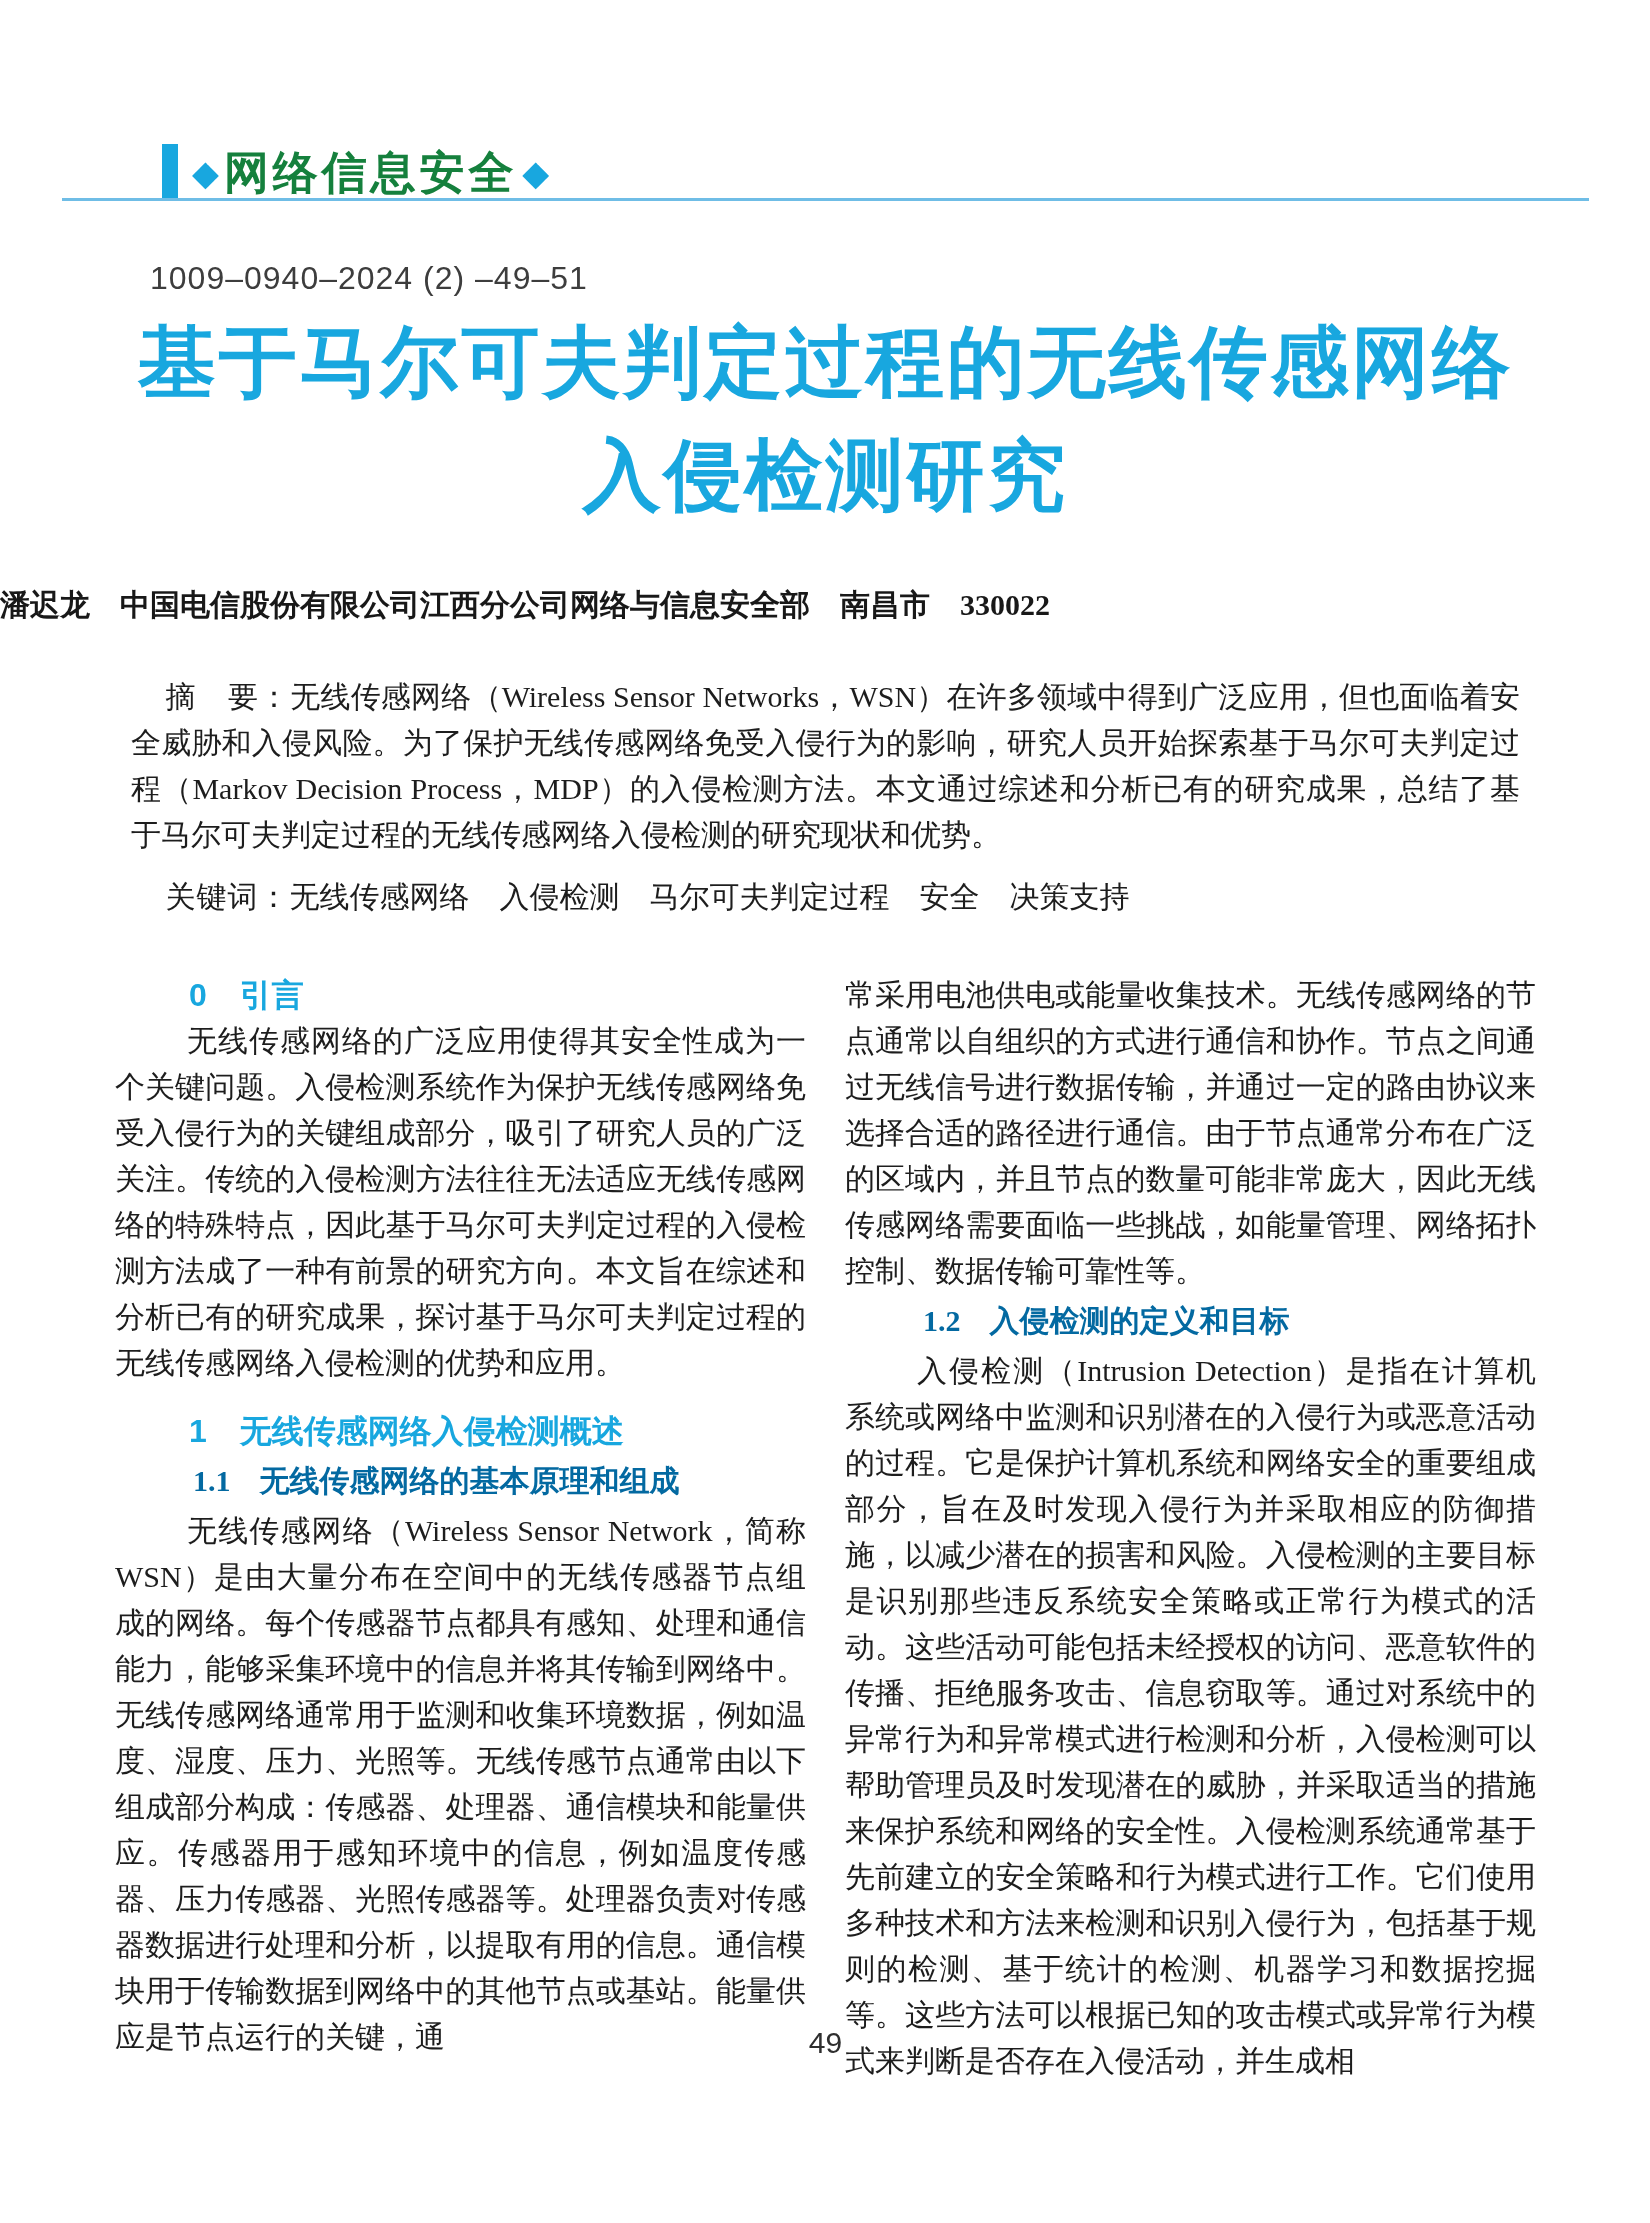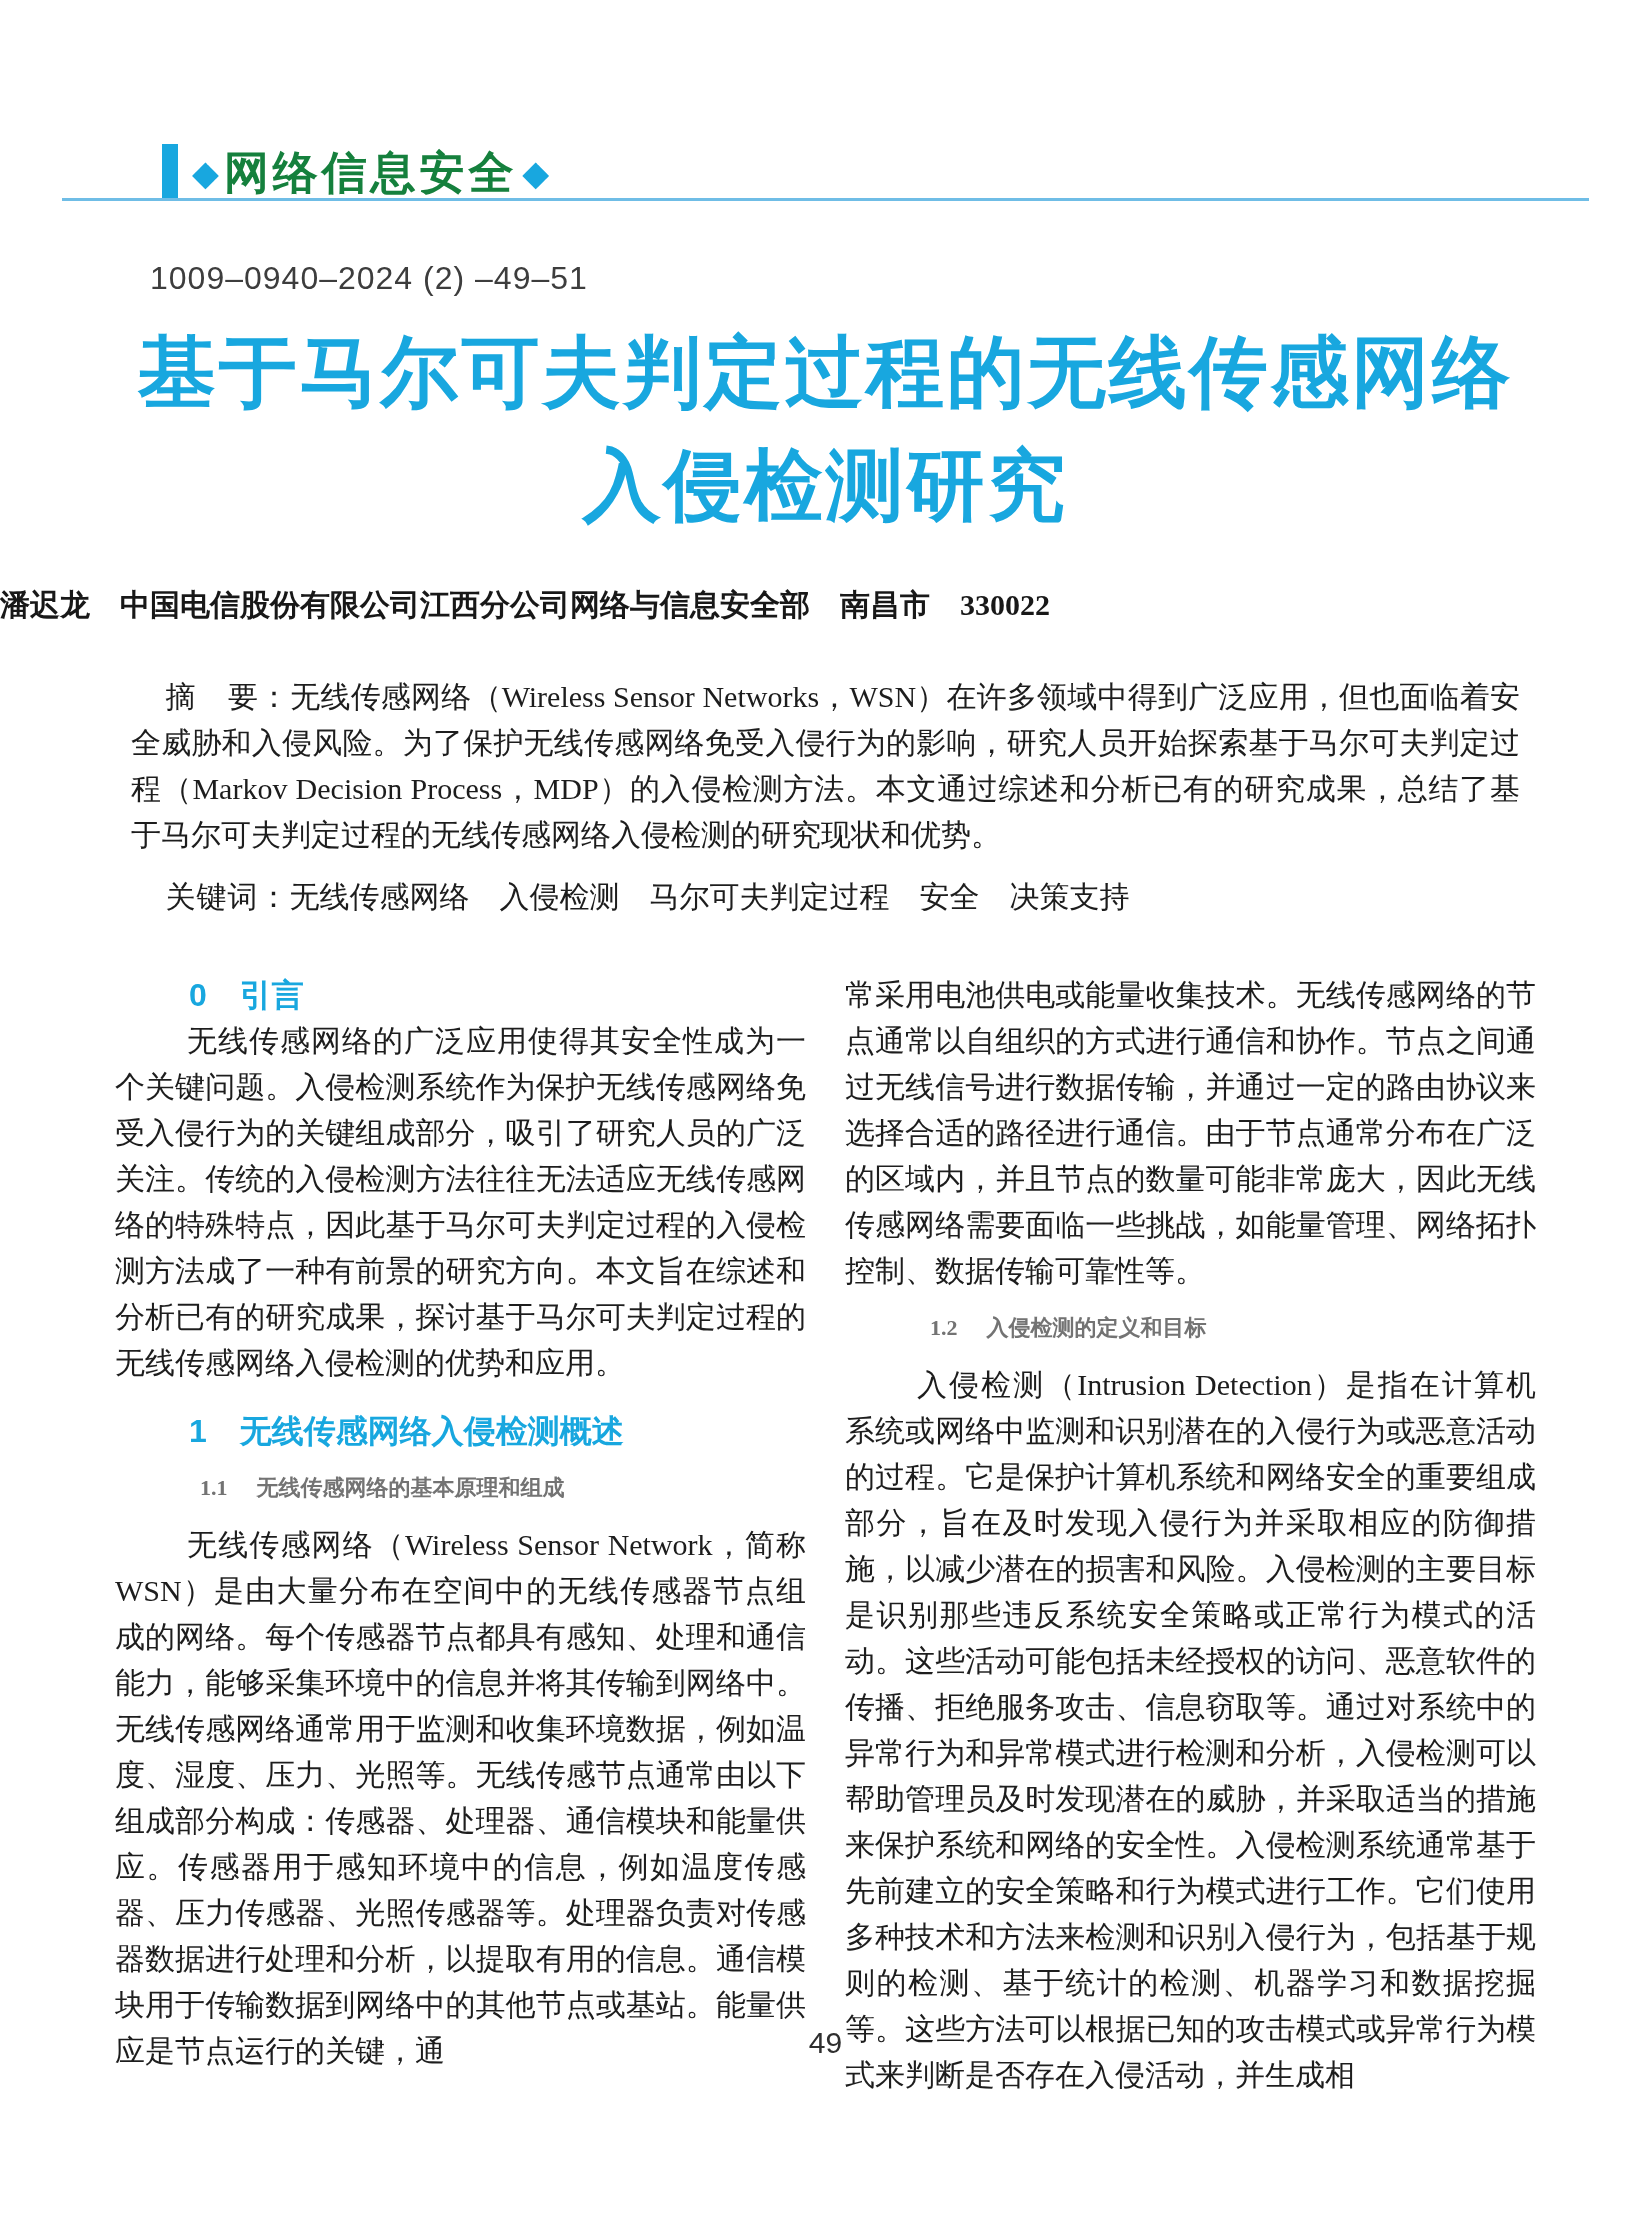--- a/index.html
+++ b/index.html
@@ -18,21 +18,21 @@
   .jlabel{font-family:"Liberation Sans","DejaVu Sans",sans-serif;
     font-size:45px;font-weight:900;letter-spacing:3.9px;color:#15803d;margin:0;line-height:1;}
   .header-rule{position:absolute;top:198px;left:62px;right:62px;height:2.9px;background:#6fbde6;}
 
   
   .artno{position:absolute;top:260px;left:150px;
     font-family:Liberation Sans, sans-serif;
     font-size:32px;color:#3d3d3d;letter-spacing:1px;}
 
   
-  .title{position:absolute;top:303px;left:0;right:0;margin:13px;text-align:center;
+  .title{position:absolute;top:303px;left:0;right:0;margin:3px;text-align:center;
     color:#18a7df;font-family:"Liberation Sans","DejaVu Sans",sans-serif;
     font-weight:900;font-size:78px;line-height:113px;letter-spacing:2.9px;}
   .title .tline{display:block;}
 
   
   .author{position:absolute;top:585px;left:0;right:0;text-align:left;
     font-size:30px;font-weight:bold;color:#181818;}
 
   
   .abstract{position:absolute;top:658px;left:115px;width:1421px;
@@ -40,21 +40,21 @@
   .meta-para{margin:16px;text-indent:1.15em;}
   .meta-label{letter-spacing:1px;}
 
   
   .columns{position:absolute;top:972px;left:115px;width:1421px;display:flex;gap:39px;}
   .col{width:691px;font-size:30px;line-height:46px;text-align:justify;color:#1d1d1d;}
   .sec-head{color:#18a7df;font-family:"Liberation Sans","DejaVu Sans",sans-serif;
     font-weight:bold;font-size:32px;line-height:46px;margin:0;padding-left:74px;}
   .sec-head .sec-num{margin-right:33px;}
   .sec-head.major{margin-top:22px;}
-  .sub-head{font-size:22px;font-weight:bold;margin:11px;padding-left:74px;line-height:46px;color:#737373;}
+  .sub-head{font-size:30px;font-weight:bold;margin:4px;padding-left:74px;line-height:46px;color:#0369a1;}
   .sub-head .sub-num{margin-right:29px;}
   .para{margin:0;text-indent:72px;}
   .para.cont{text-indent:0;}
 
   
   .pageno{position:absolute;top:2026px;left:0;right:0;text-align:center;
     font-family:"Liberation Sans","DejaVu Sans",sans-serif;font-size:30px;color:#2e2e2e;}
 </style>
 </head>
 <body>

